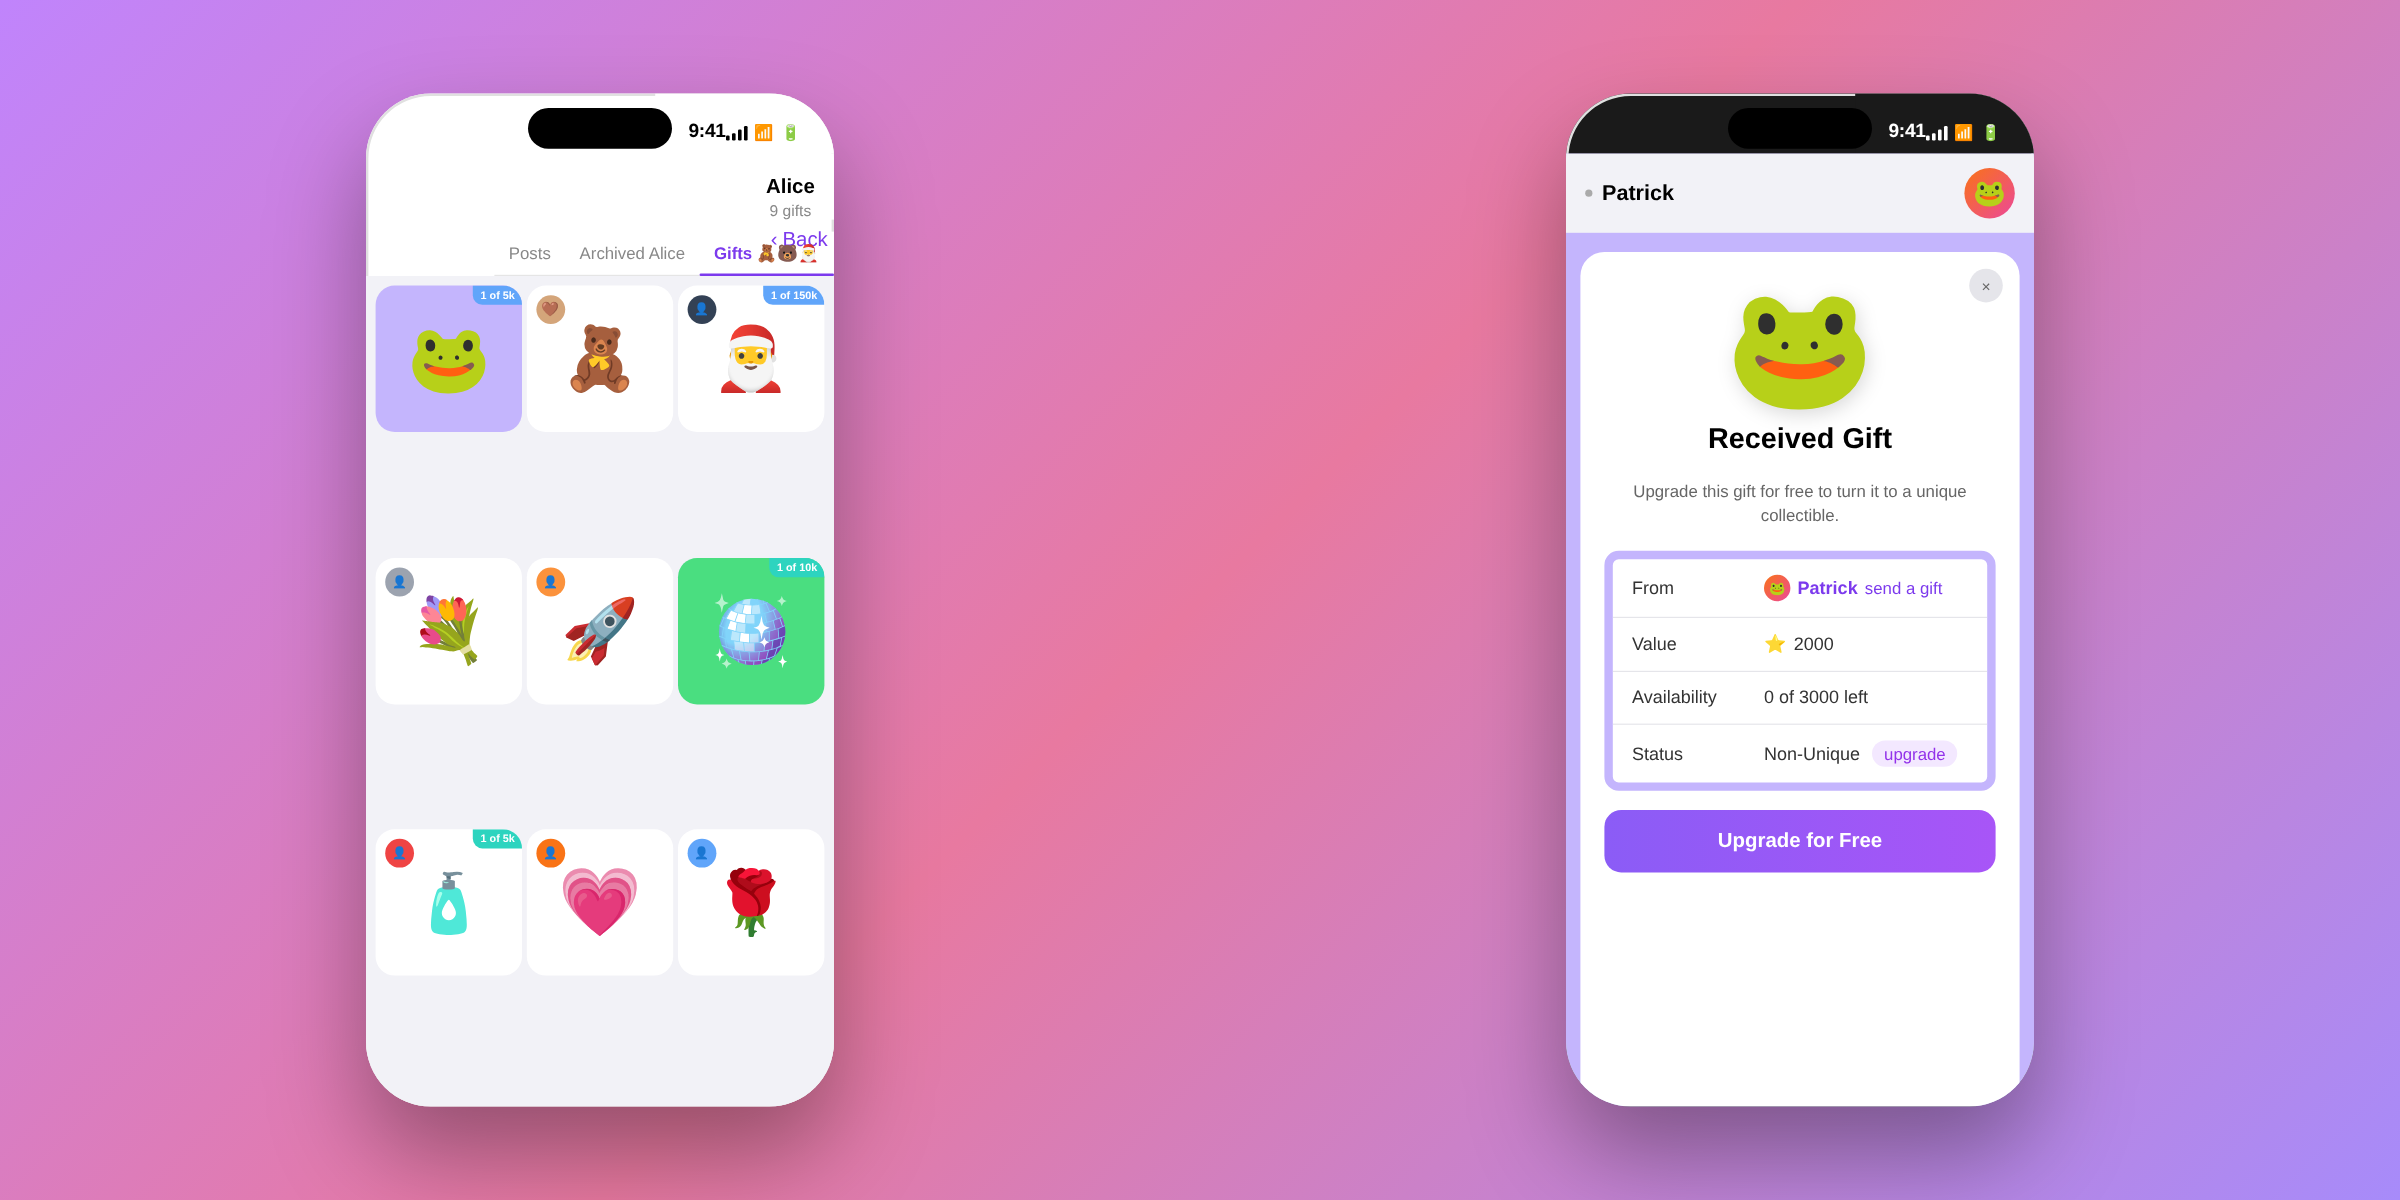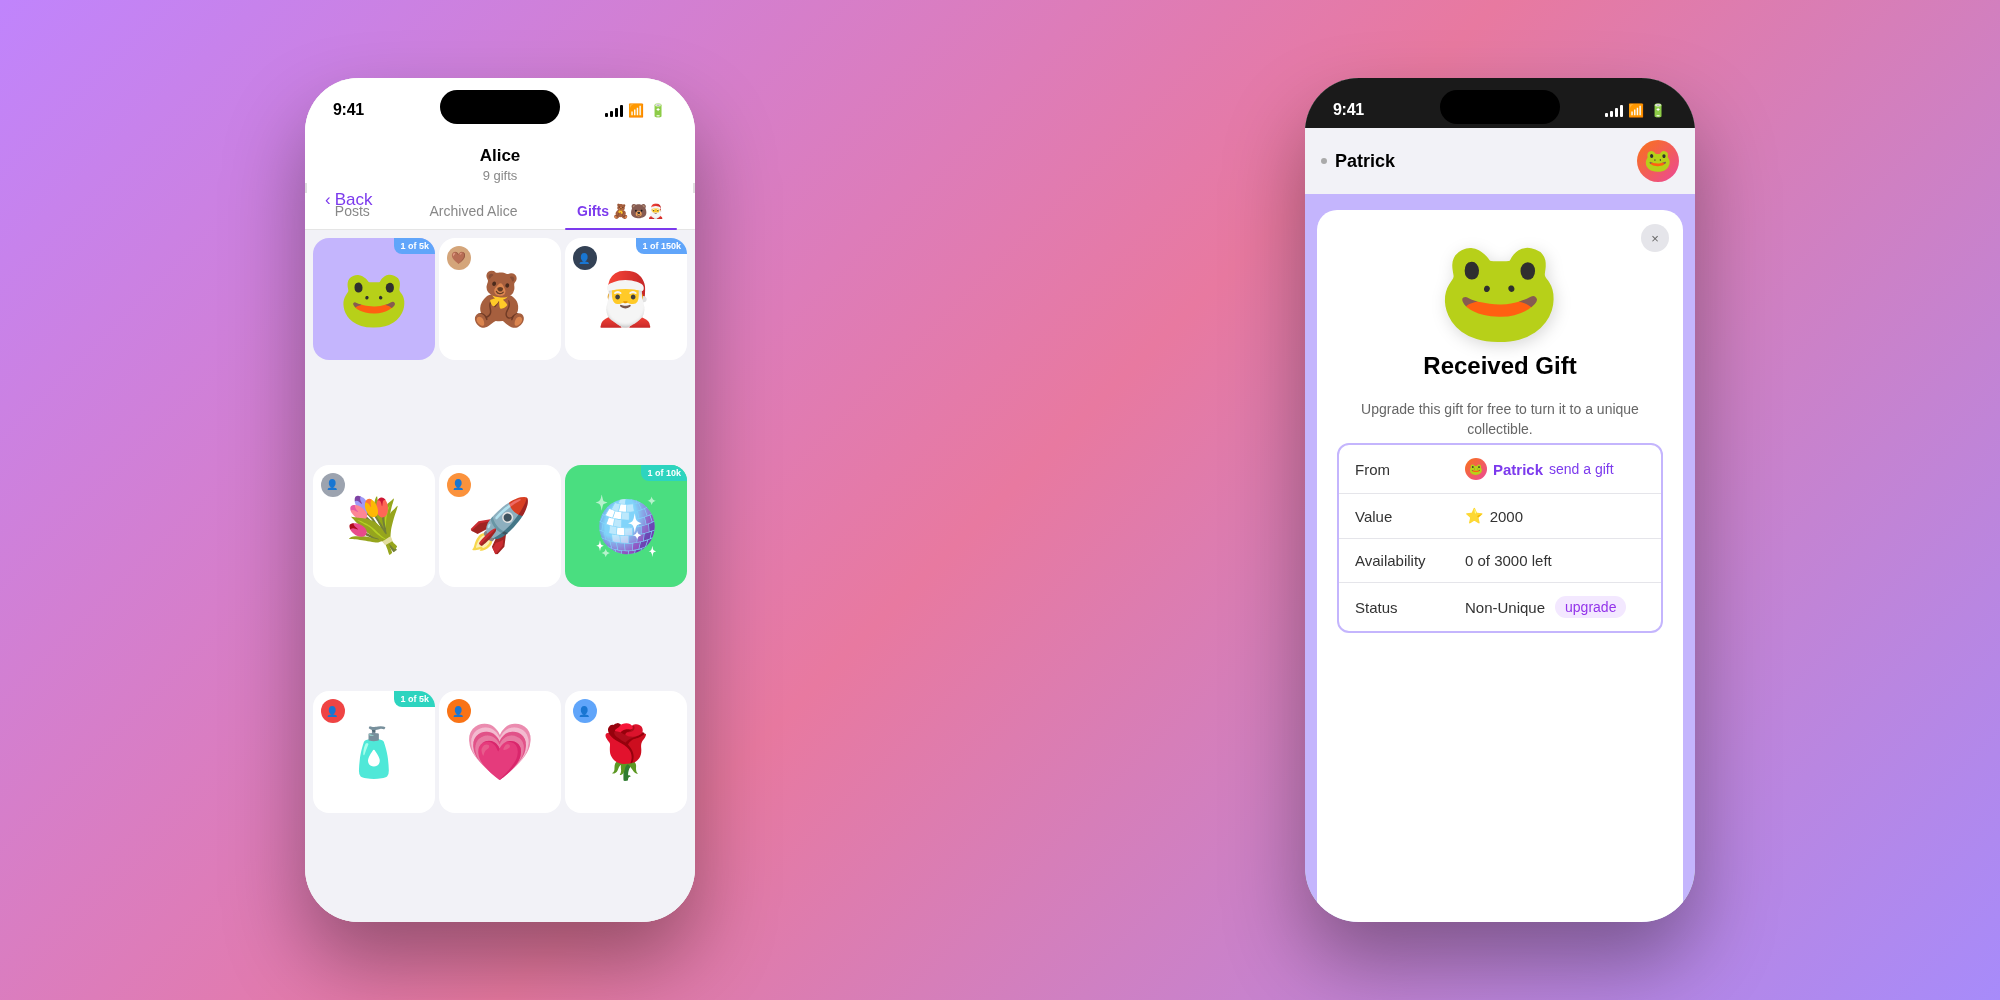--- a/index.html
+++ b/index.html
@@ -18,20 +18,21 @@
     .phone {
       width: 390px;
       height: 844px;
       background: #fff;
       border-radius: 54px;
       box-shadow: 0 40px 80px rgba(0,0,0,0.35), inset 0 0 0 2px #e0e0e0;
       overflow: hidden;
       position: relative;
       display: flex;
       flex-direction: column;
+      align-items: flex-end;
     }
 
     .phone-black {
       background: #1a1a1a;
     }
 
     
     .status-bar {
       display: flex;
       justify-content: space-between;
@@ -244,22 +245,22 @@
     .gift-desc {
       text-align: center;
       font-size: 14px;
       color: #666;
       margin-top: 20px;
       line-height: 1.4;
       padding: 0 10px;
     }
 
     .gift-table {
-      margin-top: 4px;
-      border: 2px solid #c4b5fd;
+      margin-top: 20px;
+      border: 7px solid #c4b5fd;
       border-radius: 12px;
       overflow: hidden;
     }
 
     .gift-row {
       display: flex;
       align-items: center;
       padding: 13px 16px;
       border-bottom: 1px solid #e5e5ea;
     }
@@ -511,17 +512,18 @@
           <div class="gift-row">
             <span class="gift-row-label">Status</span>
             <div class="gift-row-value">
               <span>Non-Unique</span>
               <span class="upgrade-btn">upgrade</span>
             </div>
           </div>
 
         </div>
 
+        <div class="action-button">Upgrade for Free</div>
 
       </div>
     </div>
   </div>
 </div>
 
 </body></html>

